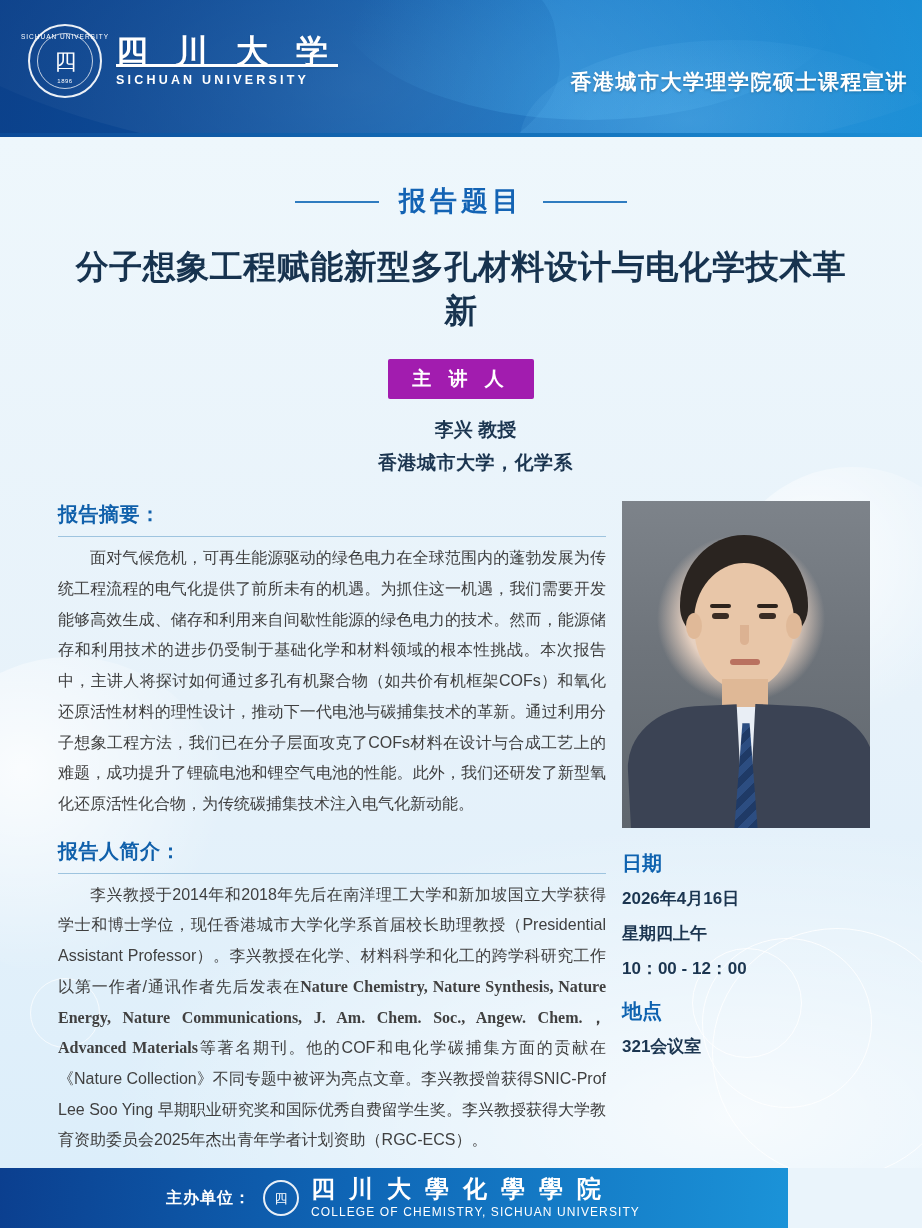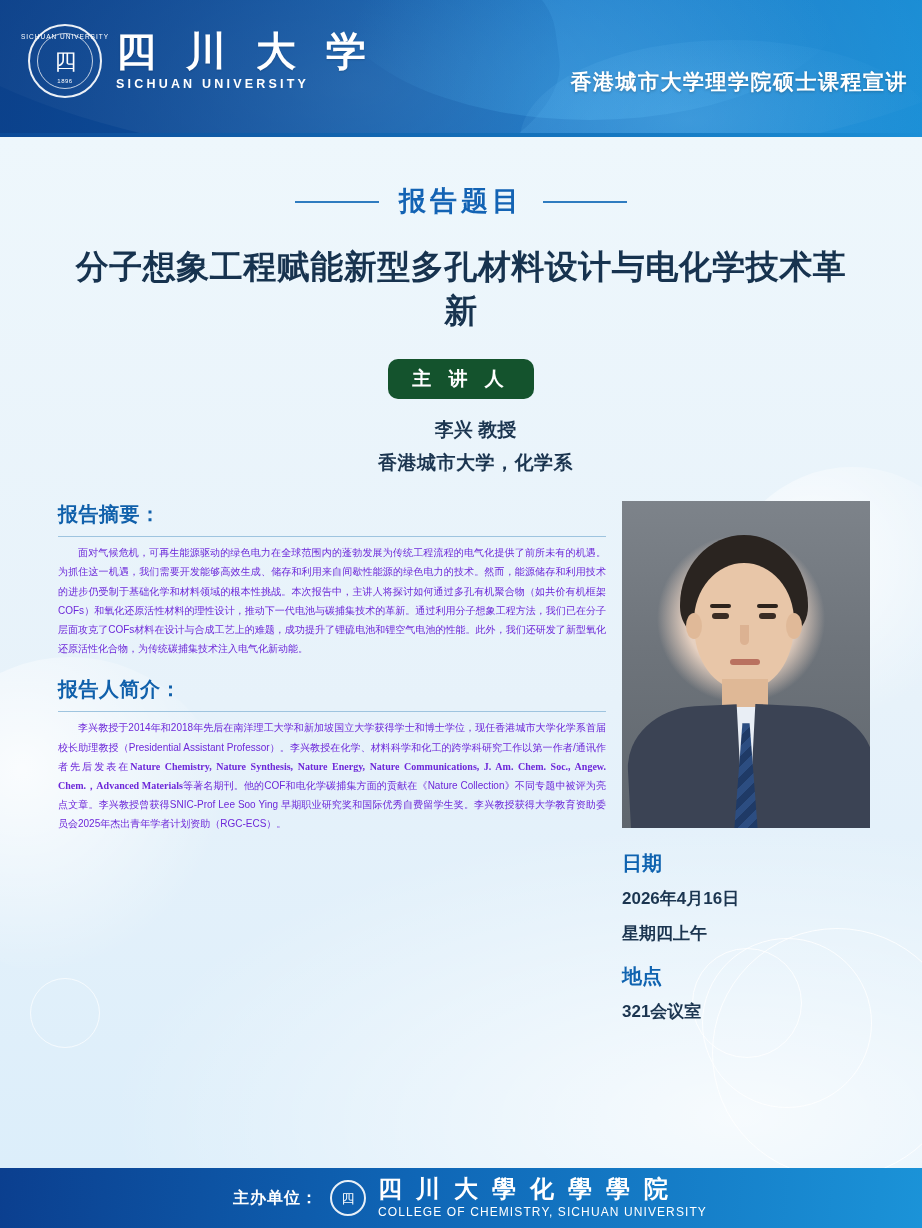--- a/index.html
+++ b/index.html
@@ -63,22 +63,22 @@
   .seal .seal-year {
     position:absolute; left:50%; top:78%; transform:translate(-50%,-50%);
     color:#fff; font-size:6px; letter-spacing:0.5px;
   }
   .seal .seal-top {
     position:absolute; left:50%; top:14%; transform:translate(-50%,-50%);
     color:#fff; font-size:6.5px; letter-spacing:1px; white-space:nowrap;
   }
   .uni-names { margin-left:14px; color:#fff; }
   .uni-cn {
-    font-family:"Liberation Serif", serif; font-size:40px; font-weight:700;
-    letter-spacing:10px; line-height:1.05; text-shadow:0 1px 2px rgba(0,0,0,0.15);
+    font-family:"Liberation Serif", serif; font-size:32px; font-weight:700;
+    letter-spacing:10px; line-height:1.05; text-shadow:0 1px 2px rgba(0,0,0,0.15);text-decoration:underline;
   }
   .uni-en {
     font-size:12.5px; letter-spacing:3.2px; margin-top:4px; font-weight:600;
   }
   .header-right {
     position:absolute; right:14px; top:68px;
     color:#fff; font-size:21px; font-weight:700; letter-spacing:1.5px;
     text-shadow:0 1px 3px rgba(0,0,0,0.25);
     white-space:nowrap;
   }
@@ -120,22 +120,22 @@
   .title-tag::after  { right:-84px; }
 
   .talk-title {
     margin:26px auto 0; width:800px; text-align:center;
     font-size:33px; line-height:1.33; font-weight:700; color:#17334f;
     letter-spacing:0.5px;
   }
 
   .speaker-pill-wrap { text-align:center; margin-top:26px; }
   .speaker-pill {
-    display:inline-block; background:#14532d; color:#fff;
-    border-radius:10px; padding:7px 24px; font-size:19px; font-weight:700; letter-spacing:6px;
+    display:inline-block; background:#a21caf; color:#fff;
+    border-radius:2px; padding:7px 24px; font-size:19px; font-weight:700; letter-spacing:6px;
   }
   .speaker-name {
     text-align:center; margin-top:14px; font-size:19px; font-weight:700; color:#1b3550;
     line-height:1.75;
     margin-left:29px;
   }
   .speaker-name .line2 { letter-spacing:0.5px; }
 
   
   .columns { display:flex; margin-top:22px; }
@@ -143,21 +143,21 @@
   .col-right { width:300px; position:relative; }
 
   .section-head {
     color:#1060ab; font-size:20px; font-weight:700; letter-spacing:0.5px;
     margin-bottom:6px;
   }
   .rule {
     height:1px; background:#9ec4df; margin:8px 0 6px; width:100%;
   }
   .para {
-    font-size:10px; line-height:1.92; color:#6d28d9; text-align:justify;
+    font-size:16px; line-height:1.92; color:#404040; text-align:justify;
     text-justify:inter-ideograph; text-indent:2em;
   }
   .para.bio { text-indent:2em; }
   .italic-serif { font-family:"Liberation Serif", serif; font-weight:700; }
   .gap-18 { height:18px; }
 
   
   .portrait {
     position:absolute; left:0; top:0; width:248px; height:327px;
     background:
@@ -206,21 +206,21 @@
   .info-box {
     position:absolute; left:0; top:327px; width:248px; color:#0f4f96;
     padding-top:22px;
   }
   .info-label { font-size:20px; font-weight:700; color:#0f63b0; margin-bottom:10px; }
   .info-value { font-size:17px; font-weight:700; color:#1b3550; margin-bottom:12px; }
   .info-gap { height:6px; }
 
   
   .footer {
-    position:absolute; left:0; bottom:0; width:922px; height:60px;
+    position:absolute; left:0; bottom:0; width:788px; height:60px;
     background: linear-gradient(95deg,#0b3f8f 0%, #0f66b6 45%, #1b93d8 100%);
     display:flex; align-items:center; justify-content:center;padding-left:18px;
   }
   .footer-inner { display:flex; align-items:center; gap:12px; color:#fff; }
   .footer-label { font-size:16px; font-weight:700; letter-spacing:1px; }
   .footer-seal {
     width:36px; height:36px; border-radius:50%;
     border:2px solid rgba(255,255,255,0.9); position:relative;
   }
   .footer-seal::after {
@@ -316,20 +316,21 @@
         <div class="p-shirt"></div>
         <div class="p-jacket-l"></div>
         <div class="p-jacket-r"></div>
         <div class="p-tie"></div>
       </div>
 
       <div class="info-box">
         <div class="info-label">日期</div>
         <div class="info-value">2026年4月16日</div>
         <div class="info-value">星期四上午</div>
+        <div class="info-value">10：00 - 12：00</div>
         <div class="info-gap"></div>
         <div class="info-label">地点</div>
         <div class="info-value">321会议室</div>
       </div>
     </div>
 
   </div>
 </div>
 
 <div class="footer">

